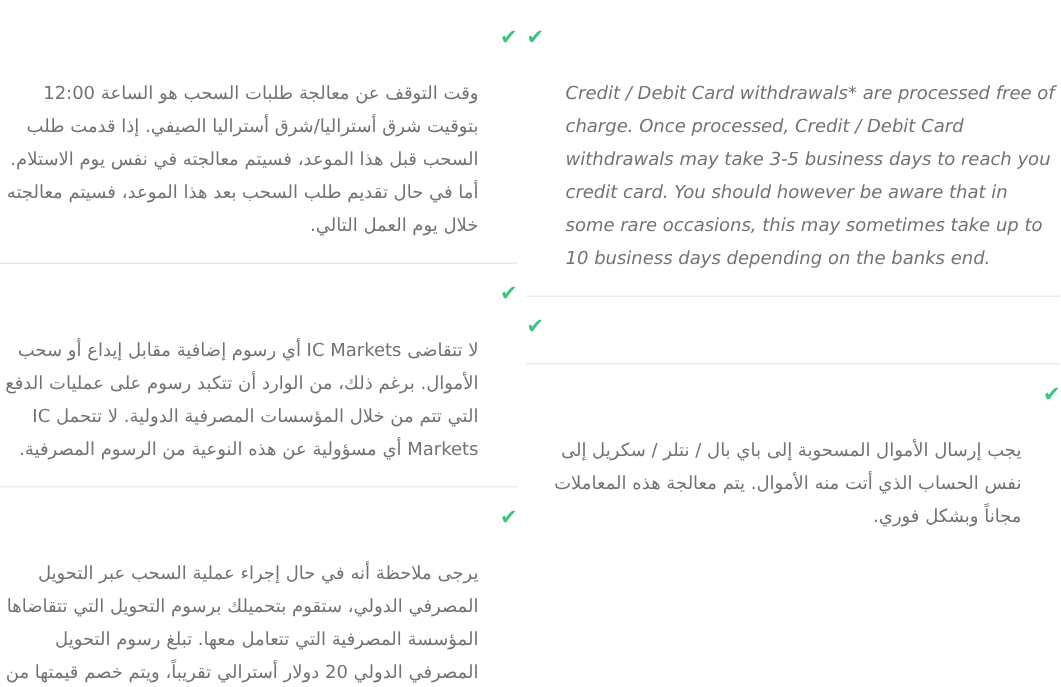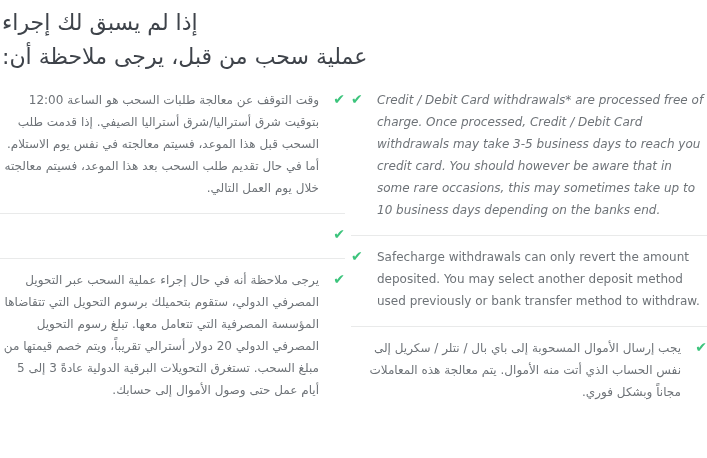--- a/index.html
+++ b/index.html
@@ -16,49 +16,46 @@
   .col-left{width:345px;flex:none;}
   .col-right{width:362px;flex:none;box-sizing:border-box;padding-left:6px;}
   .item{display:flex;align-items:flex-start;gap:10px;padding:10px 0 14px 0;}
   .item.first{padding-top:3px;}
   .item.rtl{direction:rtl;}
   .check{
     flex:none;width:16px;font-size:14px;font-weight:bold;line-height:20px;
     color:#3cc47c;
   }
   .item-text{
-    font-size:12px;line-height:22px;color:#6e7378;flex:1 1 auto;min-width:0;
+    font-size:12px;line-height:22px;color:#6e7378;flex:1 1 auto;min-width:0;margin-top:36px;
   }
   .item.rtl .item-text{text-align:right;}
   .item-text p{margin:0;font-style:italic;}
   .item-text p.note{margin-top:22px;}
   .divider{border-top:1px solid #e9eaea;height:0;}
 </style>
 </head>
 <body>
 
 <div class="page">
 
-  <div class="heading">
-    <div class="heading-line">إذا لم يسبق لك إجراء</div>
-    <div class="heading-line">عملية سحب من قبل، يرجى ملاحظة أن:</div>
-  </div>
 
   <div class="columns">
 
     <div class="col-left">
 
       <div class="item rtl first">
         <span class="check">✔</span>
         <div class="item-text">وقت التوقف عن معالجة طلبات السحب هو الساعة 12:00 بتوقيت شرق أستراليا/شرق أستراليا الصيفي. إذا قدمت طلب السحب قبل هذا الموعد، فسيتم معالجته في نفس يوم الاستلام. أما في حال تقديم طلب السحب بعد هذا الموعد، فسيتم معالجته خلال يوم العمل التالي.</div>
       </div>
       <div class="divider"></div>
 
       <div class="item rtl">
         <span class="check">✔</span>
+        <div class="item-text">لا تتقاضى IC Markets أي رسوم إضافية مقابل إيداع أو سحب الأموال. برغم ذلك، من الوارد أن تتكبد رسوم على عمليات الدفع التي تتم من خلال المؤسسات المصرفية الدولية. لا تتحمل IC Markets أي مسؤولية عن هذه النوعية من الرسوم المصرفية.</div>
       </div>
       <div class="divider"></div>
 
       <div class="item rtl">
         <span class="check">✔</span>
         <div class="item-text">يرجى ملاحظة أنه في حال إجراء عملية السحب عبر التحويل المصرفي الدولي، ستقوم بتحميلك برسوم التحويل التي تتقاضاها المؤسسة المصرفية التي تتعامل معها. تبلغ رسوم التحويل المصرفي الدولي 20 دولار أسترالي تقريباً، ويتم خصم قيمتها من مبلغ السحب. تستغرق التحويلات البرقية الدولية عادةً 3 إلى 5 أيام عمل حتى وصول الأموال إلى حسابك.</div>
       </div>
 
     </div>
 
@@ -67,21 +64,20 @@
       <div class="item first">
         <span class="check">✔</span>
         <div class="item-text">
           <p>Credit / Debit Card withdrawals* are processed free of charge. Once processed, Credit / Debit Card withdrawals may take 3-5 business days to reach you credit card. You should however be aware that in some rare occasions, this may sometimes take up to 10 business days depending on the banks end.</p>
         </div>
       </div>
       <div class="divider"></div>
 
       <div class="item">
         <span class="check">✔</span>
-        <div class="item-text">Safecharge withdrawals can only revert the amount deposited. You may select another deposit method used previously or bank transfer method to withdraw.</div>
       </div>
       <div class="divider"></div>
 
       <div class="item rtl">
         <span class="check">✔</span>
         <div class="item-text">يجب إرسال الأموال المسحوبة إلى باي بال / نتلر / سكريل إلى نفس الحساب الذي أتت منه الأموال. يتم معالجة هذه المعاملات مجاناً وبشكل فوري.</div>
       </div>
 
     </div>
   </div>

